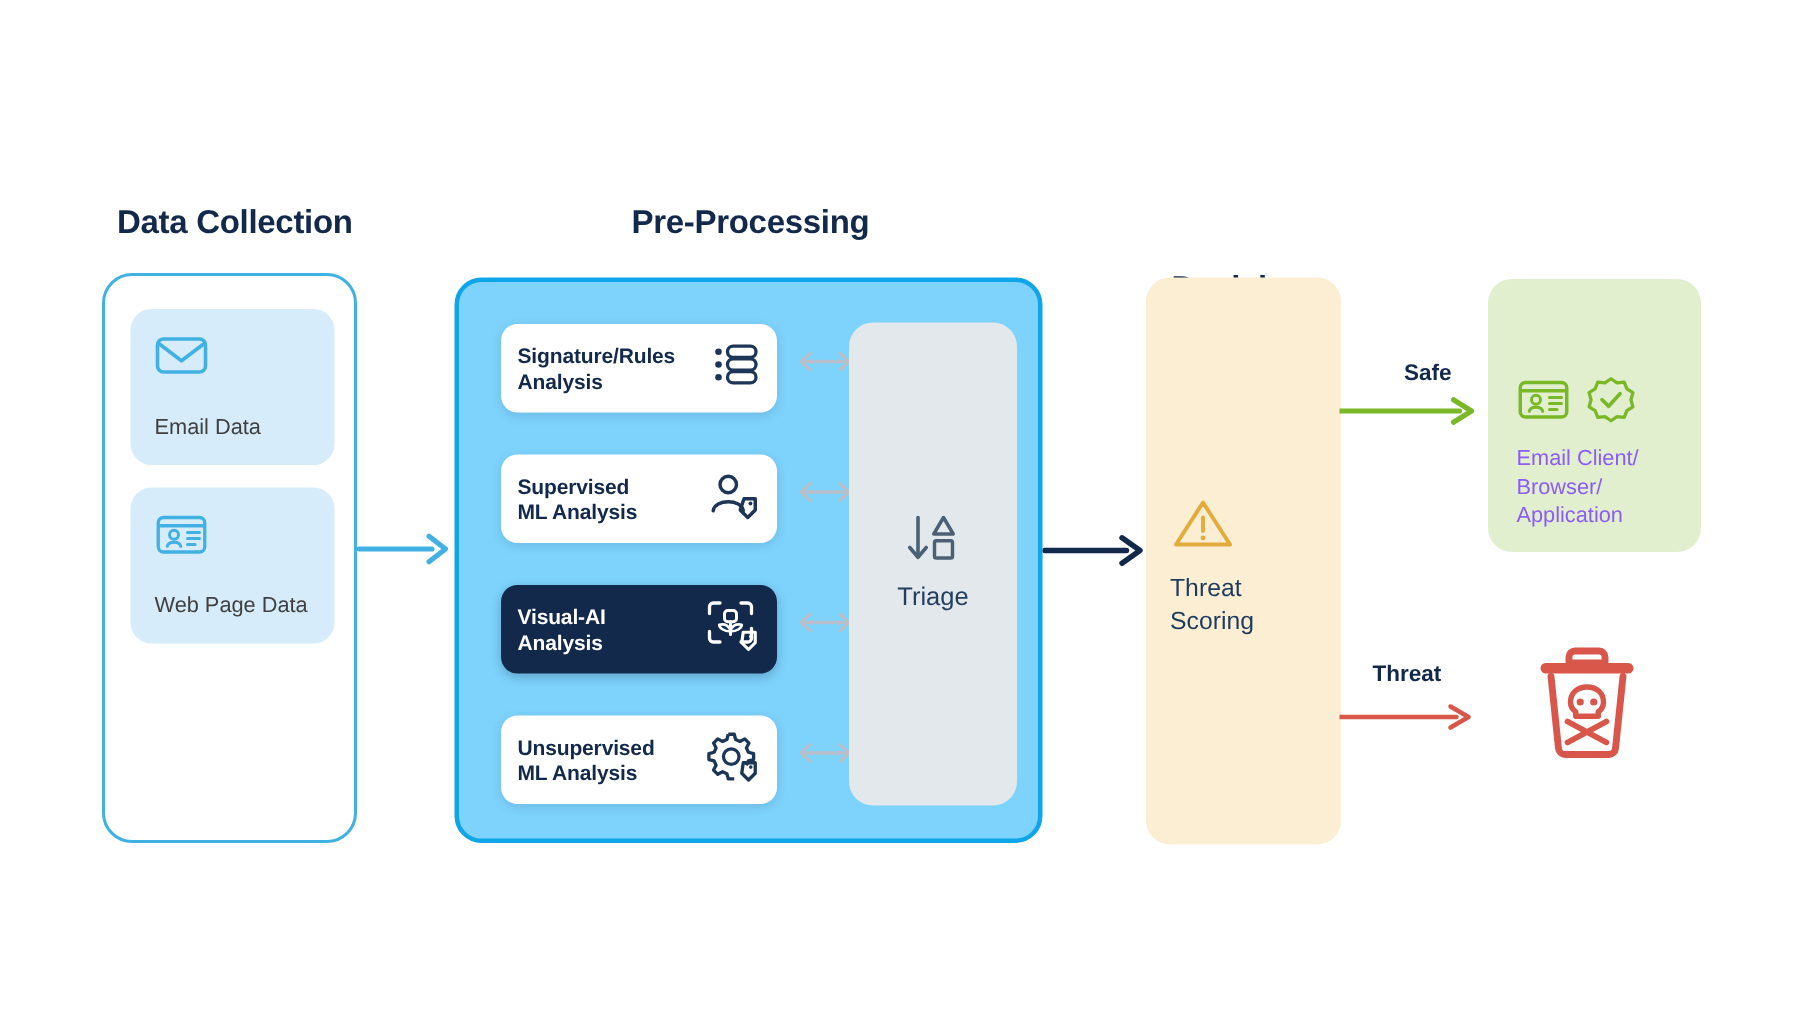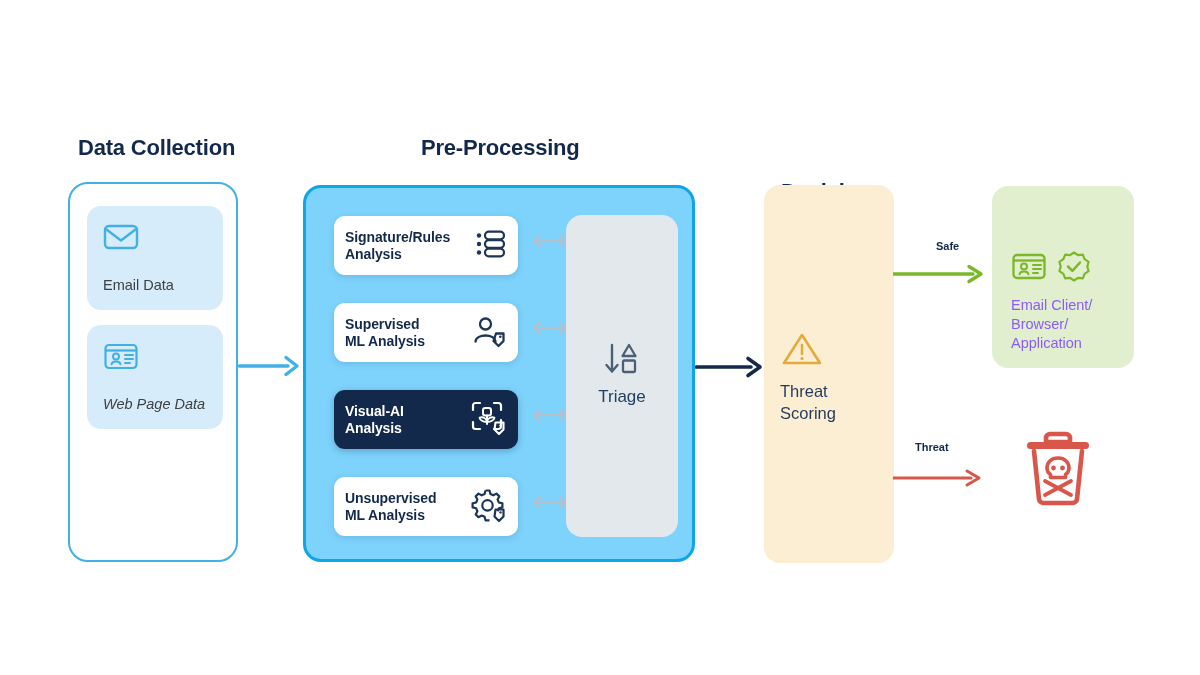--- a/index.html
+++ b/index.html
@@ -151,21 +151,21 @@
   }
   #safe-card-label {
     font-size: 14.5px;
     color: #8b5cf6;
     line-height: 19px;
     margin-top: 10px;
     white-space: pre-line;
   }
   .branch-label {
     position: absolute;
-    font-size: 11px;
+    font-size: 15px;
     font-weight: bold;
     color: #13294b;
     white-space: nowrap;
   }
 </style>
 </head>
 <body>
 
 <div id="stage">
 
@@ -178,21 +178,21 @@
     <div class="source-card" style="top:22px;">
       <span class="source-icon">
         <svg width="36" height="30" viewBox="0 0 36 30">
           <rect x="2" y="4" width="32" height="22" rx="4" ry="4" fill="none" stroke="#41b0e3" stroke-width="2.4"></rect>
           <path d="M3.5 7.5 L18 18.5 L32.5 7.5" fill="none" stroke="#41b0e3" stroke-width="2.4" stroke-linecap="round" stroke-linejoin="round"></path>
         </svg>
       </span>
       <span class="lbl">Email Data</span>
     </div>
 
-    <div class="source-card" style="top:141px;font-style:italic;">
+    <div class="source-card" style="top:141px;">
       <span class="source-icon">
         <svg width="36" height="30" viewBox="0 0 36 30">
           <rect x="2.5" y="4" width="31" height="23" rx="3.5" ry="3.5" fill="none" stroke="#41b0e3" stroke-width="2.2"></rect>
           <line x1="2.5" y1="9.5" x2="33.5" y2="9.5" stroke="#41b0e3" stroke-width="2.2"></line>
           <circle cx="13" cy="15.5" r="3" fill="none" stroke="#41b0e3" stroke-width="2"></circle>
           <path d="M8.5 23.2 C9.3 19.6 16.7 19.6 17.5 23.2" fill="none" stroke="#41b0e3" stroke-width="2" stroke-linecap="round"></path>
           <line x1="22" y1="14" x2="30" y2="14" stroke="#41b0e3" stroke-width="2" stroke-linecap="round"></line>
           <line x1="22" y1="18" x2="30" y2="18" stroke="#41b0e3" stroke-width="2" stroke-linecap="round"></line>
           <line x1="22" y1="22" x2="27" y2="22" stroke="#41b0e3" stroke-width="2" stroke-linecap="round"></line>
         </svg>

